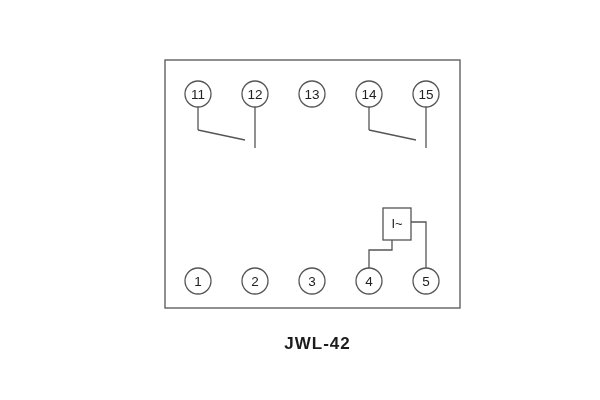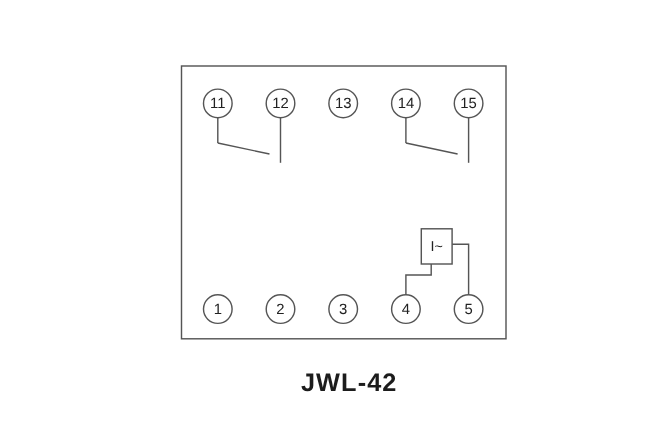--- a/index.html
+++ b/index.html
@@ -8,21 +8,21 @@
     width:600px;height:400px;
     background:#ffffff;
     font-family:"Liberation Sans", sans-serif;
     overflow:hidden;
   }
   #diagram-svg{position:absolute;left:0;top:0;}
   #caption{
     position:absolute;
     left:165px;top:334px;width:305px;
     text-align:center;
-    font-size:23px;
+    font-size:17px;
     font-weight:600;
     letter-spacing:1px;
     color:#1c1c1c;
     font-family:"Liberation Sans", sans-serif;
   }
 </style>
 </head>
 <body>
 
 <div id="stage">

